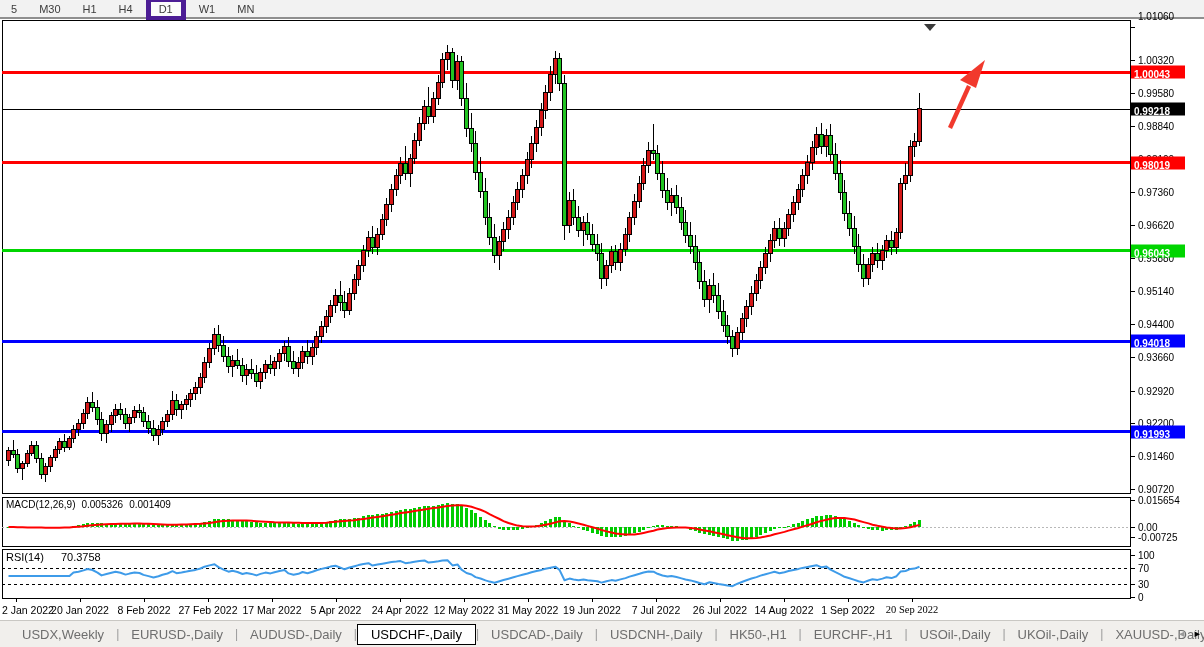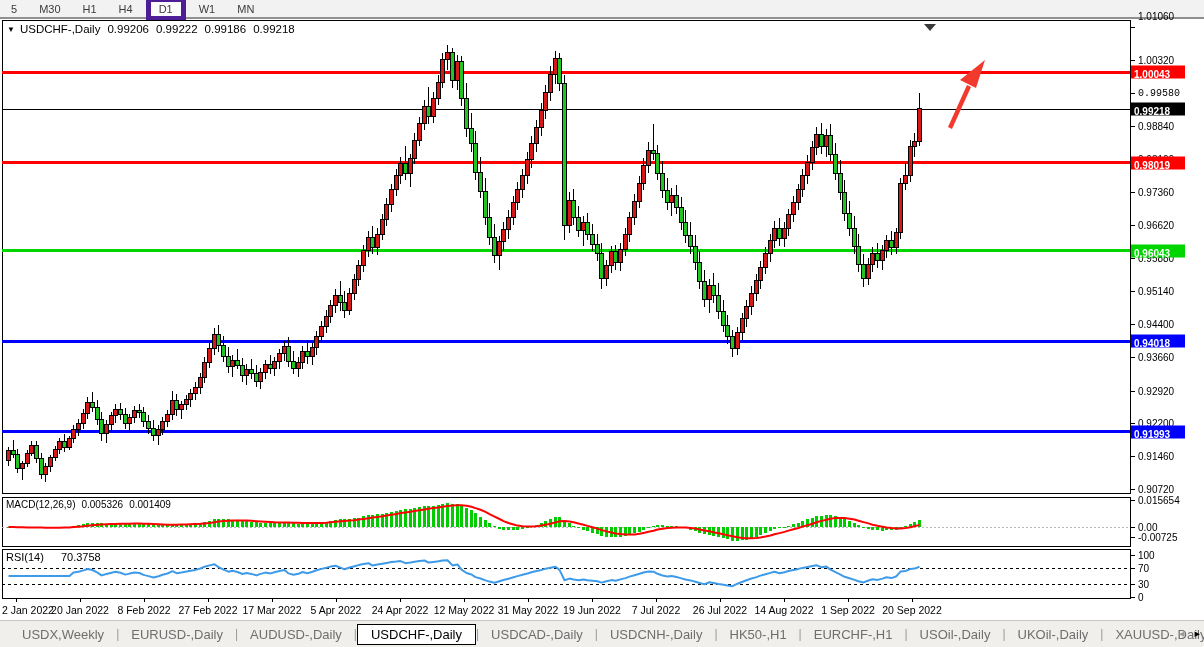--- a/index.html
+++ b/index.html
@@ -717,36 +717,33 @@
       <line x1="464.5" y1="598" x2="464.5" y2="602" stroke="#000" shape-rendering="crispEdges"></line>
       <line x1="528.5" y1="598" x2="528.5" y2="602" stroke="#000" shape-rendering="crispEdges"></line>
       <line x1="592.5" y1="598" x2="592.5" y2="602" stroke="#000" shape-rendering="crispEdges"></line>
       <line x1="656.5" y1="598" x2="656.5" y2="602" stroke="#000" shape-rendering="crispEdges"></line>
       <line x1="720.5" y1="598" x2="720.5" y2="602" stroke="#000" shape-rendering="crispEdges"></line>
       <line x1="784.5" y1="598" x2="784.5" y2="602" stroke="#000" shape-rendering="crispEdges"></line>
       <line x1="848.5" y1="598" x2="848.5" y2="602" stroke="#000" shape-rendering="crispEdges"></line>
       <line x1="912.5" y1="598" x2="912.5" y2="602" stroke="#000" shape-rendering="crispEdges"></line>
     </svg>
 
-  <div class="ovl" id="chart-title">
-    <span id="dd-icon">▼</span><span>USDCHF-,Daily</span><span class="num">0.99206</span><span class="num">0.99222</span><span class="num">0.99186</span><span class="num">0.99218</span>
-  </div>
 
   <div class="ovl" id="macd-header">
     <span>MACD(12,26,9)</span><span class="num">0.005326</span><span class="num">0.001409</span>
   </div>
 
   <div class="ovl" id="rsi-header">
     <span>RSI(14)</span><span class="num">70.3758</span>
   </div>
 
   <div class="ovl" id="price-axis">
       <div class="ptick" style="top: 16px;">1.01060</div>
       <div class="ptick" style="top: 60px;">1.00320</div>
-      <div class="ptick" style="top: 93px; font-family: Liberation Mono, monospace;">0.99580</div>
+      <div class="ptick" style="top: 93px;">0.99580</div>
       <div class="ptick" style="top: 126px;">0.98840</div>
       <div class="ptick" style="top: 159px;">0.98100</div>
       <div class="ptick" style="top: 192px;">0.97360</div>
       <div class="ptick" style="top: 225px;">0.96620</div>
       <div class="ptick" style="top: 258px;">0.95880</div>
       <div class="ptick" style="top: 291px;">0.95140</div>
       <div class="ptick" style="top: 324px;">0.94400</div>
       <div class="ptick" style="top: 357px;">0.93660</div>
       <div class="ptick" style="top: 391px;">0.92920</div>
       <div class="ptick" style="top: 423px;">0.92200</div>
@@ -774,21 +771,21 @@
       <div class="dlab" style="left: 272px;">17 Mar 2022</div>
       <div class="dlab" style="left: 336px;">5 Apr 2022</div>
       <div class="dlab" style="left: 400px;">24 Apr 2022</div>
       <div class="dlab" style="left: 464px;">12 May 2022</div>
       <div class="dlab" style="left: 528px;">31 May 2022</div>
       <div class="dlab" style="left: 592px;">19 Jun 2022</div>
       <div class="dlab" style="left: 656px;">7 Jul 2022</div>
       <div class="dlab" style="left: 720px;">26 Jul 2022</div>
       <div class="dlab" style="left: 784px;">14 Aug 2022</div>
       <div class="dlab" style="left: 848px;">1 Sep 2022</div>
-      <div class="dlab" style="left: 912px;">20 Sep 2022</div>
+      <div class="dlab" style="left: 912px; font-family: Liberation Serif, serif;">20 Sep 2022</div>
     </div>
 
   <div id="tab-bar">
     <span id="tabs-container" style="display:flex;align-items:center;">
         <span class="tab">USDX,Weekly</span>
         <span class="tab-sep">|</span>
         <span class="tab">EURUSD-,Daily</span>
         <span class="tab-sep">|</span>
         <span class="tab">AUDUSD-,Daily</span>
         <span class="tab-sep">|</span>

